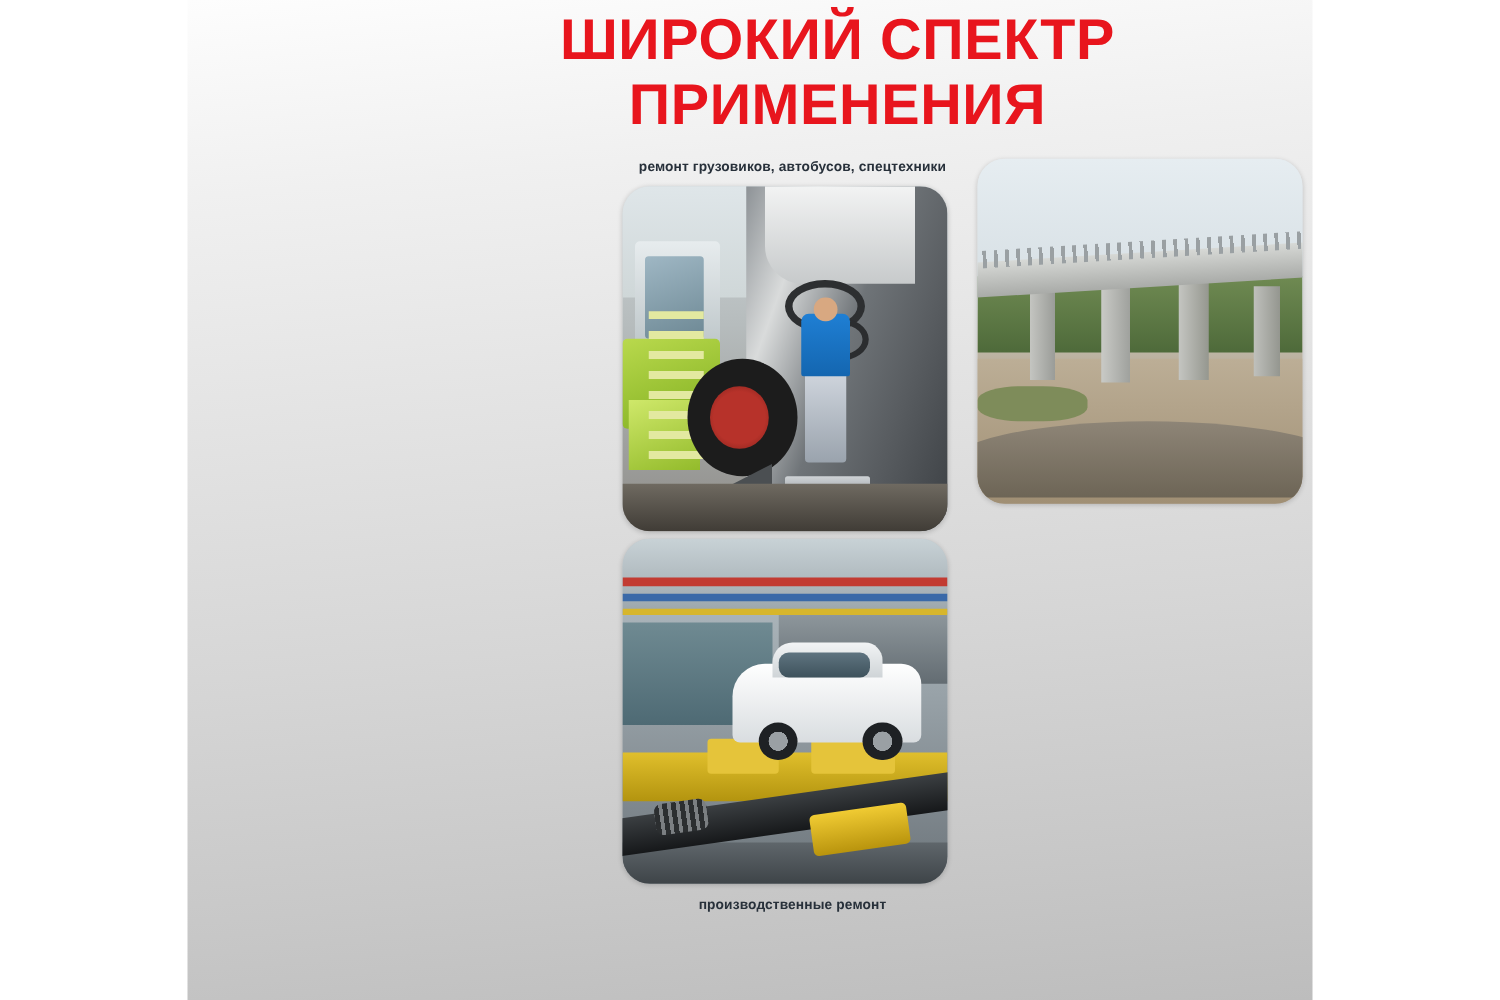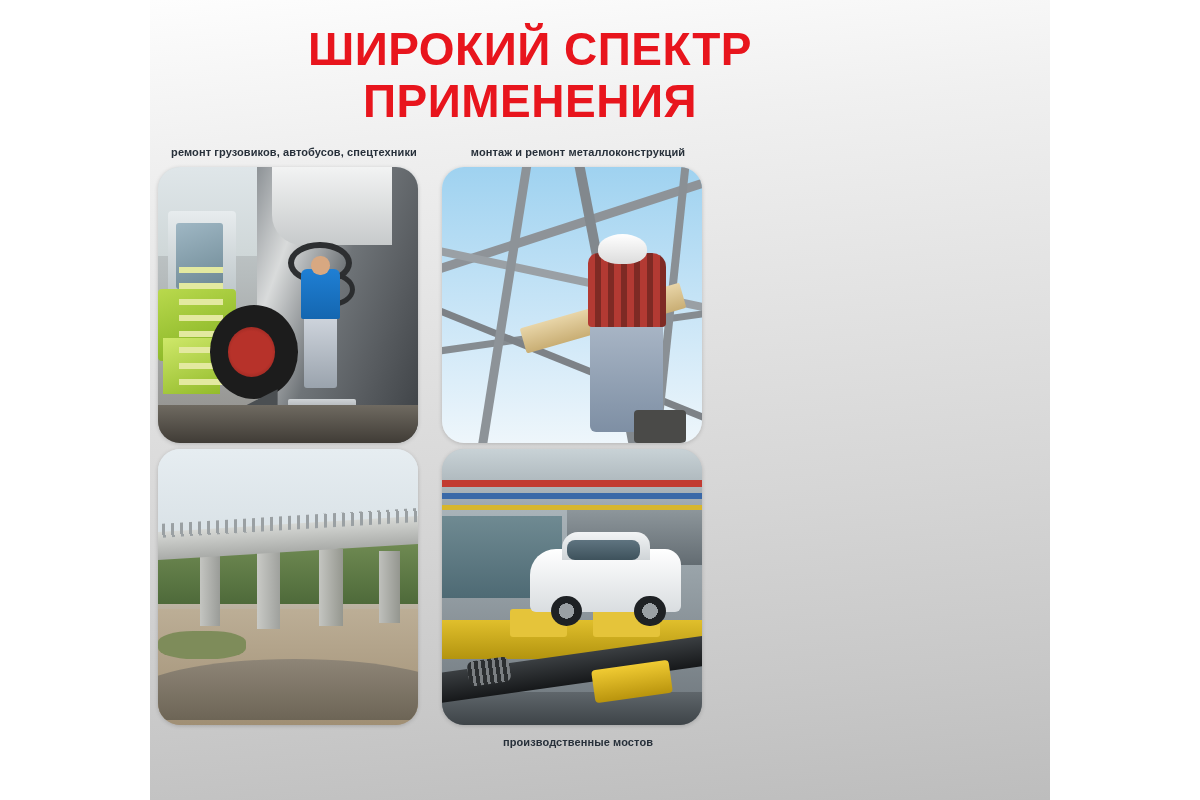--- a/index.html
+++ b/index.html
@@ -24,23 +24,23 @@
   }
 
   
   .panel {
     position: relative;
     width: 900px;
     height: 800px;
     background: linear-gradient(175deg, #fdfdfd 0%, #f0f0f0 18%, #e4e4e4 38%, #d6d6d6 62%, #c8c8c8 84%, #bdbdbd 100%);
     display: flex;
     flex-direction: column;
-    align-items: flex-start;
+    align-items: flex-end;
     box-sizing: border-box;
-    padding-top: 18px;
+    padding-top: 0;
   }
 
   .title {
     text-align: center;
     color: #e8151d;
     font-weight: bold;
     font-size: 46px;
     line-height: 1.12;
     letter-spacing: 0.5px;
     margin: 6px 0 0 0;
@@ -197,37 +197,20 @@
           <div class="layer tyre-red"></div>
           <div class="layer worker-legs"></div>
           <div class="layer worker-torso"></div>
           <div class="layer worker-head"></div>
           <div class="layer step"></div>
           <div class="layer wedge"></div>
           <div class="layer ground"></div>
         </div>
       </div>
 
-      <div class="cell">
-        <div class="caption top">монтаж и ремонт металлоконструкций</div>
-        <div class="photo p2">
-          <div class="layer beamA"></div>
-          <div class="layer beamB"></div>
-          <div class="layer beamC"></div>
-          <div class="layer beamD"></div>
-          <div class="layer colA"></div>
-          <div class="layer colB"></div>
-          <div class="layer colC"></div>
-          <div class="layer plank"></div>
-          <div class="layer jeans"></div>
-          <div class="layer shirt"></div>
-          <div class="layer helmet"></div>
-          <div class="layer boot"></div>
-        </div>
-      </div>
 
       <div class="cell">
         <div class="photo p3">
           <div class="layer sky"></div>
           <div class="layer trees"></div>
           <div class="layer ground"></div>
           <div class="layer grassA"></div>
           <div class="layer pier1"></div>
           <div class="layer pier2"></div>
           <div class="layer pier3"></div>
@@ -252,18 +235,18 @@
           <div class="layer car-body"></div>
           <div class="layer car-roof"></div>
           <div class="layer car-glass"></div>
           <div class="layer wheel1"></div>
           <div class="layer wheel2"></div>
           <div class="layer floor"></div>
           <div class="layer bar"></div>
           <div class="layer barY"></div>
           <div class="layer coil"></div>
         </div>
-        <div class="caption bottom">производственные мостов</div>
+        <div class="caption bottom">производственные ремонт</div>
       </div>
 
     </div>
   </div>
 </div>
 
 </body></html>

